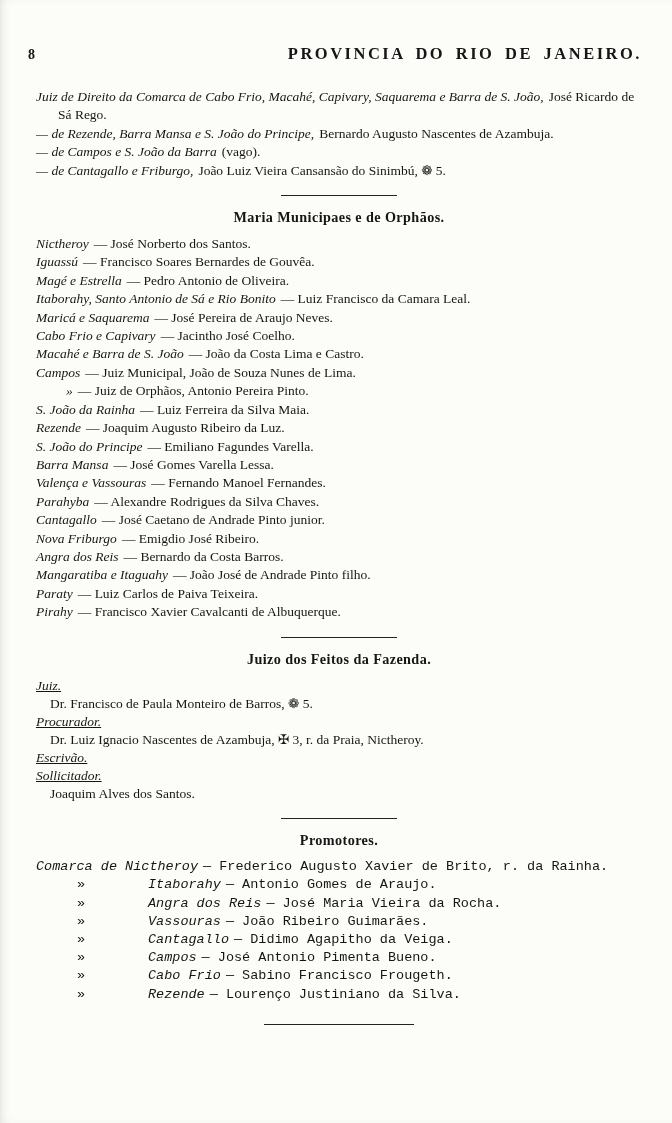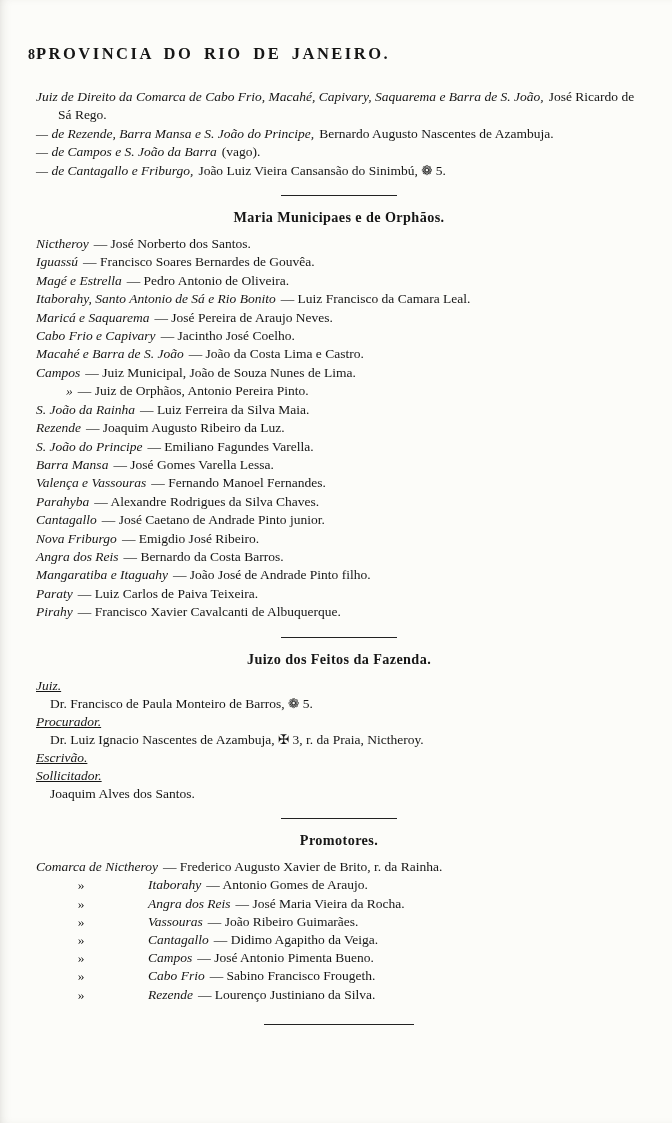--- a/index.html
+++ b/index.html
@@ -17,21 +17,21 @@
     color: #161616;
     overflow: hidden;
     box-shadow: inset 6px 0 14px -10px rgba(60,55,45,.35);
   }
   .header { position: relative; margin-bottom: 24px; }
   .pagenum { position: absolute; left: -8px; top: 3px; font-weight: bold; font-size: 14px; }
   .title {
     margin: 0;
     font-size: 16.5px;
     font-weight: bold;
-    text-align: left;
+    text-align: right;
     letter-spacing: 2.5px;
     word-spacing: 4px;
   }
   .entry {
     margin: 0;
     line-height: 18.4px;
     padding-left: 22px;
     text-indent: -22px;
   }
   .lead { font-style: italic; text-align: right; }
@@ -52,21 +52,21 @@
     letter-spacing: 0.4px;
   }
   .role { margin: 0; font-style: italic; line-height: 18px; text-decoration: underline; }
   .person { margin: 0; line-height: 18.2px; padding-left: 14px; }
   .prom .ditto {
     display: inline-block;
     width: 112px;
     text-align: center;
     font-style: normal;
   }
-  .prom { line-height: 18.2px; }
+  .prom { line-height: 18.2px; font-family: Liberation Mono, monospace; }
 </style>
 </head>
 <body>
 
 <div class="page">
 
   <div class="header">
     <span class="pagenum">8</span>
     <h1 class="title">PROVINCIA DO RIO DE JANEIRO.</h1>
   </div>

